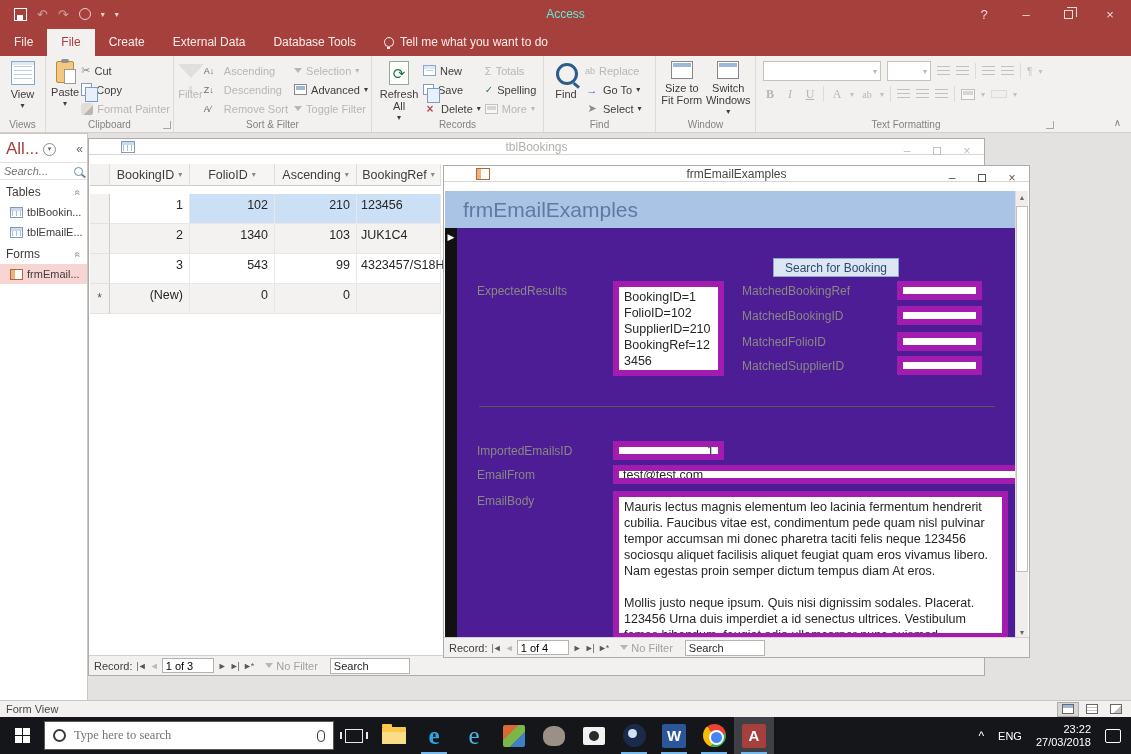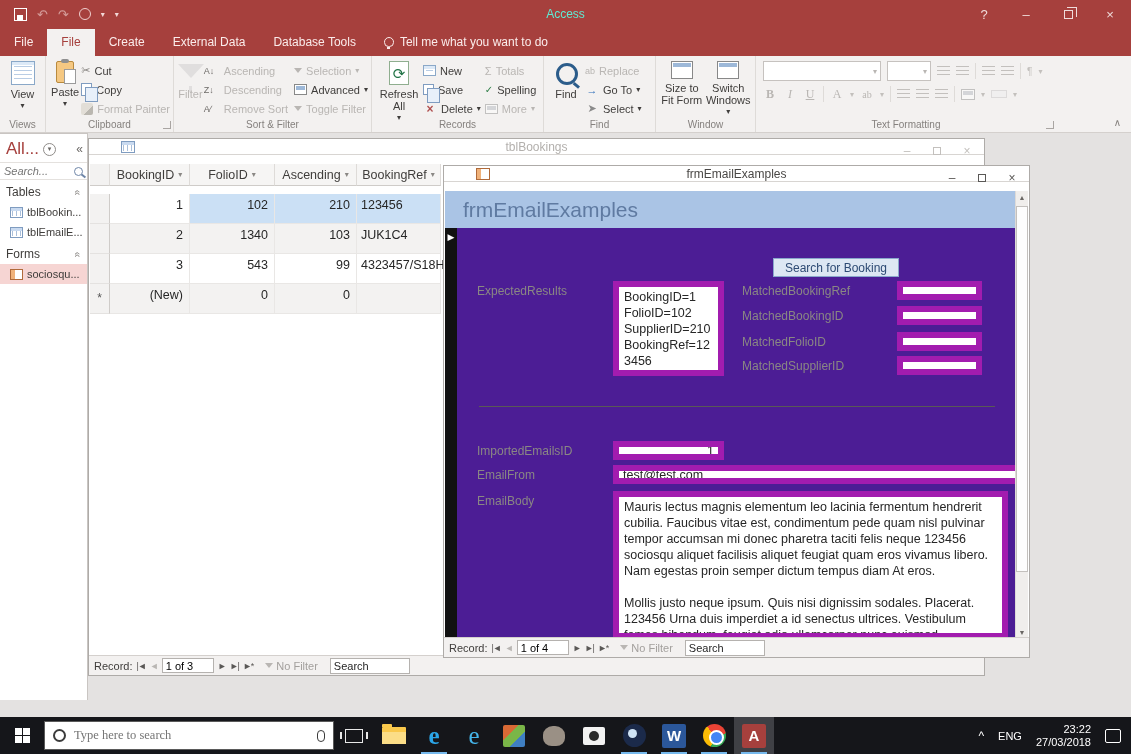--- a/index.html
+++ b/index.html
@@ -460,21 +460,21 @@
     <div class="nav-item">
       <span class="gi ic-tbl" style="width:13px;height:11px"></span>
       <span>tblEmailE...</span>
     </div>
     <div class="nav-group">
       <span>Forms</span>
       <span class="nav-chevs">«</span>
     </div>
     <div class="nav-item selected">
       <span class="gi ic-frm" style="width:13px;height:11px"></span>
-      <span>sociosqu...</span>
+      <span>frmEmail...</span>
     </div>
   </div>
 
   <div class="win inactive" id="datasheetWin">
     <div class="win-titlebar">
       <span class="gi ic-tbl ds-titleicon"></span>
       <span class="win-title">tblBookings</span>
       <div class="win-ctrls">
         <span class="wc">–</span>
         <span class="wc">
@@ -611,20 +611,34 @@
       <span class="nav">►|</span>
       <span class="nav">►*</span>
       <span class="nofilter">
           <span class="minifunnel"></span>
           <span>No Filter</span>
         </span>
       <input class="search" value="Search" style="">
     </div>
   </div>
 
+  <div class="statusbar">
+    <span class="lbl">Form View</span>
+    <div class="viewbtns">
+      <span class="vb on">
+          <span class="mini"></span>
+        </span>
+      <span class="vb">
+          <span class="mini2"></span>
+        </span>
+      <span class="vb">
+          <span class="mini3"></span>
+        </span>
+    </div>
+  </div>
 
   <div class="taskbar">
     <div class="start">
         <span class="winlogo"></span>
       </div>
     <div class="tsearch">
       <span class="ring"></span>
       <input placeholder="Type here to search" style="">
       <span class="mic"></span>
     </div>

